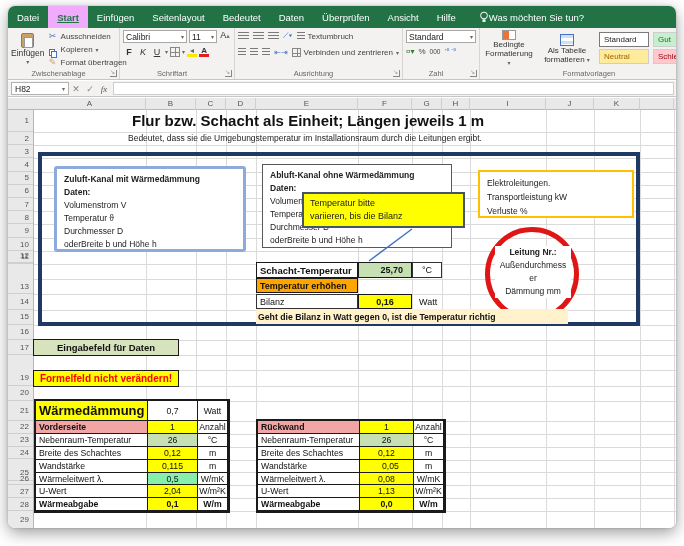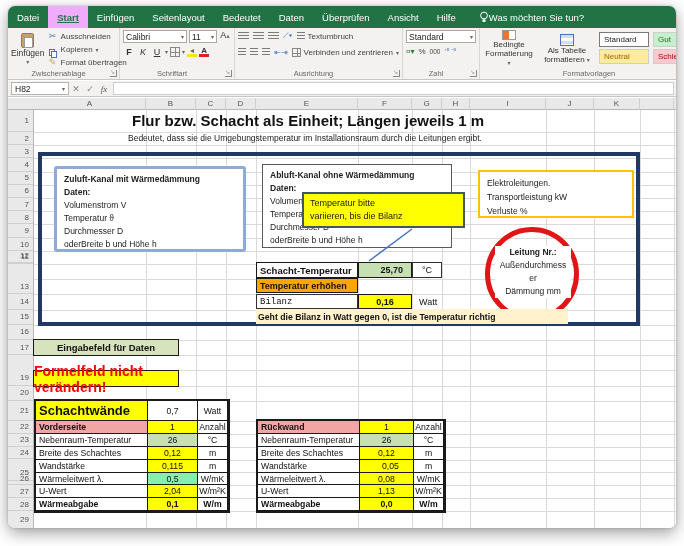--- a/index.html
+++ b/index.html
@@ -76,21 +76,21 @@
   .bord { border:1.5px solid #1a1a1a; }
   .bord1 { border:1px solid #333; }
   .c-center { justify-content:center; }
   .c-right { justify-content:flex-end; padding-right:8px; }
   .c-left { padding-left:3px; }
   .bold { font-weight:bold; }
 
   #sommer { left:32px; top:271px; width:142px; height:31px; background:#ffff00; z-index:5; text-align:center; color:#e00000; font-weight:bold; font-size:10.5px; line-height:15px; }
   #hintrow { left:248px; top:303px; width:312px; height:15px; background:#fff2cc; z-index:5; font-size:8.7px; font-weight:bold; display:flex; align-items:center; padding-left:2px; color:#111; }
   #legend1 { left:25px; top:333px; width:146px; height:17px; background:#d6e3bc; border:1.5px solid #1a1a1a; z-index:5; font-size:9.5px; font-weight:bold; display:flex; align-items:center; justify-content:center; color:#111; }
-  #legend2 { left:25px; top:364px; width:146px; height:17px; background:#ffff00; border:1.5px solid #1a1a1a; z-index:5; font-size:14px; font-weight:bold; display:flex; align-items:center; justify-content:center; color:#ff0000; }
+  #legend2 { left:25px; top:364px; width:146px; height:17px; background:#ffff00; border:1.5px solid #1a1a1a; z-index:5; font-size:10px; font-weight:bold; display:flex; align-items:center; justify-content:center; color:#ff0000; }
 
   .dtable { position:absolute; z-index:5; display:grid; border:2px solid #1a1a1a; background:#fff; }
   .dtable > div { border-right:1px solid #1a1a1a; border-bottom:1px solid #1a1a1a; font-size:8.7px; display:flex; align-items:center; color:#111; overflow:hidden; white-space:nowrap; }
   #ltable { left:26px; top:393px; grid-template-columns:112px 50px 30px; grid-template-rows:20px repeat(7,12.9px); }
   #rtable { left:248px; top:413px; grid-template-columns:102px 54px 30px; grid-template-rows:repeat(7,12.9px); }
   .hdrbig { font-size:13px !important; font-weight:bold; padding-left:3px; }
 </style>
 </head>
 <body>
 
@@ -385,31 +385,31 @@
     <span>er</span><br>
     <span>Dämmung mm</span>
   </div>
 
   <div class="cell bord bold c-left" style="left:248px; top:256px; width:102px; height:16px; font-size:9.5px;">Schacht-Temperatur</div>
   <div class="cell bord bold c-right" style="left:350px; top:256px; width:54px; height:16px; background:#c6e0b4;">25,70</div>
   <div class="cell bord1 c-center" style="left:404px; top:256px; width:30px; height:16px;">°C</div>
 
   <div class="cell bord bold c-left" style="left:248px; top:272px; width:102px; height:15px; background:#ffa500; font-size:9px;">Temperatur erhöhen</div>
 
-  <div class="cell bord1 c-left" style="left:248px; top:288px; width:102px; height:15px;font-family:Liberation Mono, monospace;">Bilanz</div>
+  <div class="cell bord1 c-left" style="left:248px; top:288px; width:102px; height:15px;">Bilanz</div>
   <div class="cell bord bold c-center" style="left:350px; top:288px; width:54px; height:15px; background:#ffff00;">0,16</div>
   <div class="cell c-left" style="left:408px; top:288px; width:34px; height:15px; background:transparent;">Watt</div>
 
   <div class="abs" id="hintrow">Geht die Bilanz in Watt gegen 0, ist die Temperatur richtig</div>
 
   <div class="abs" id="legend1">Eingabefeld für Daten</div>
   <div class="abs" id="legend2">Formelfeld nicht verändern!</div>
 
   <div class="dtable" id="ltable">
-        <div class="hdrbig" style="background: rgb(255, 255, 0); font-weight: bold;">Schachtwände</div>
+        <div class="hdrbig" style="background: rgb(255, 255, 0); font-weight: bold;">Wärmedämmung</div>
         <div style="justify-content: center;">0,7</div>
         <div style="justify-content: center;">Watt</div>
         <div class="c-left" style="background: rgb(242, 165, 165); font-weight: bold;">Vorderseite</div>
         <div style="background: rgb(255, 255, 0); justify-content: center;">1</div>
         <div style="justify-content: center;">Anzahl</div>
         <div class="c-left">Nebenraum-Temperatur</div>
         <div style="background: rgb(198, 224, 180); justify-content: center;">26</div>
         <div style="justify-content: center;">°C</div>
         <div class="c-left">Breite des Schachtes</div>
         <div style="background: rgb(255, 255, 0); justify-content: center;">0,12</div>

